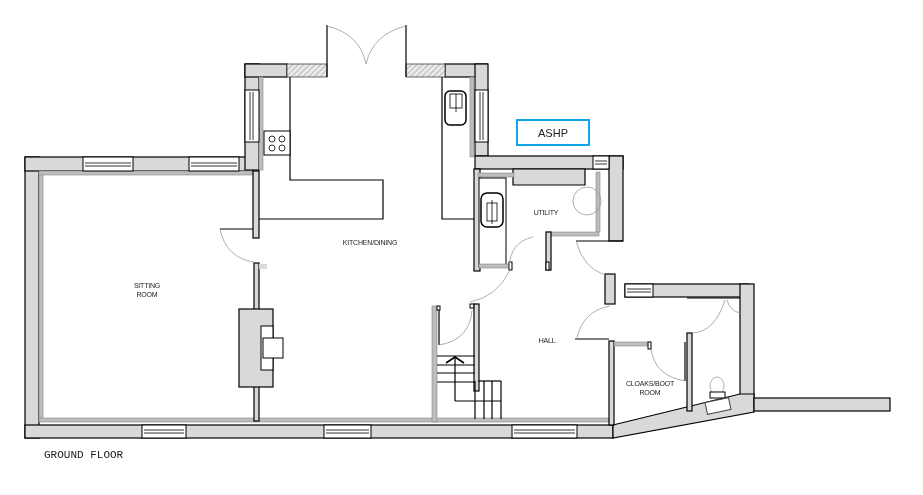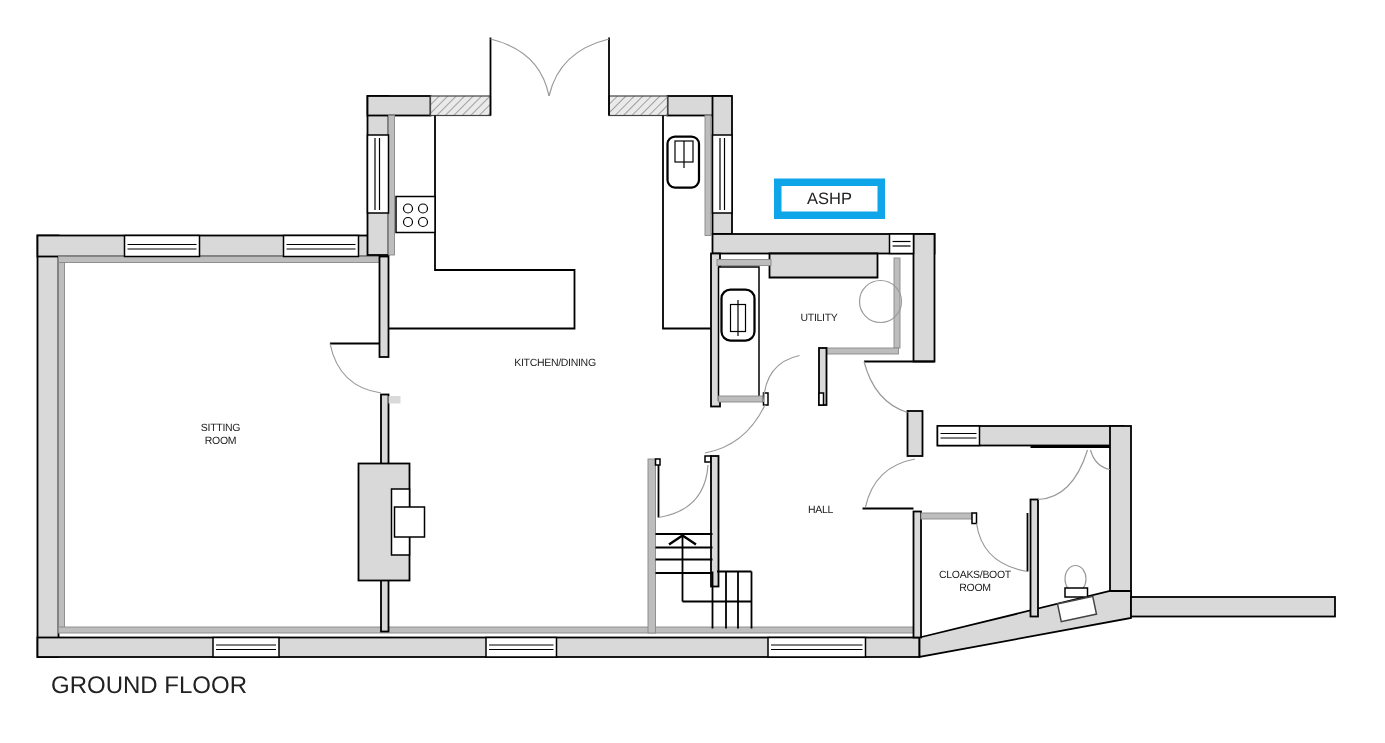--- a/index.html
+++ b/index.html
@@ -9,22 +9,22 @@
     .wallnos { fill: #d9d9d9; stroke: none; }
     .line { fill: none; stroke: #000; stroke-width: 1.2; }
     .thin { fill: none; stroke: #000; stroke-width: 0.8; }
     .swing { fill: none; stroke: #9a9a9a; stroke-width: 0.8; }
     .win { fill: #fff; stroke: #000; stroke-width: 1; }
     .lining { fill: #bdbdbd; stroke: #888; stroke-width: 0.6; }
     .glazed { fill: #fff; stroke: #444; stroke-width: 1; }
     .hatch { fill: url(#hatchpat); stroke: #444; stroke-width: 0.8; }
     .furn { fill: #fff; stroke: #000; stroke-width: 1; }
     .label { position: absolute; font-size: 7px; color: #222; text-align: center; line-height: 9px; white-space: pre; letter-spacing: -0.2px; }
-    .ashp-box { position: absolute; left: 516px; top: 119px; width: 74px; height: 27px; border: 5px solid #0ea5e9; box-sizing: border-box; display: flex; align-items: center; justify-content: center; font-size: 11px; color: #222; }
-    .floor-title { position: absolute; left: 34px; top: 449px; font-size: 16px; color: #222; }
+    .ashp-box { position: absolute; left: 516px; top: 119px; width: 74px; height: 27px; border: 2px solid #0ea5e9; box-sizing: border-box; display: flex; align-items: center; justify-content: center; font-size: 11px; color: #222; }
+    .floor-title { position: absolute; left: 44px; top: 449px; font-size: 11px; color: #222; font-family: Liberation Mono, monospace; }
   </style>
 </head>
 <body>
 
 <svg id="plan" viewBox="0 0 923 495" xmlns="http://www.w3.org/2000/svg">
   <defs>
     <pattern id="hatchpat" width="4" height="4" patternUnits="userSpaceOnUse" patternTransform="rotate(45)">
       <rect width="4" height="4" fill="#eaeaea"></rect>
       <line x1="0" y1="0" x2="0" y2="4" stroke="#888" stroke-width="1"></line>
     </pattern>

